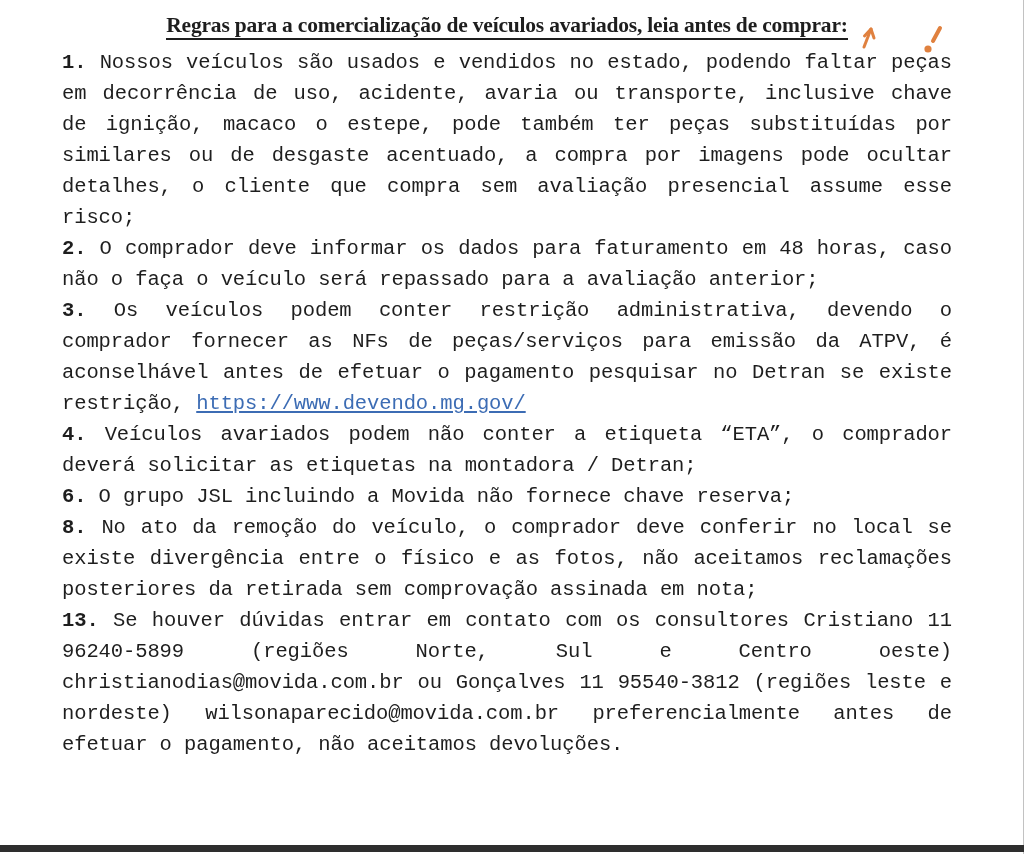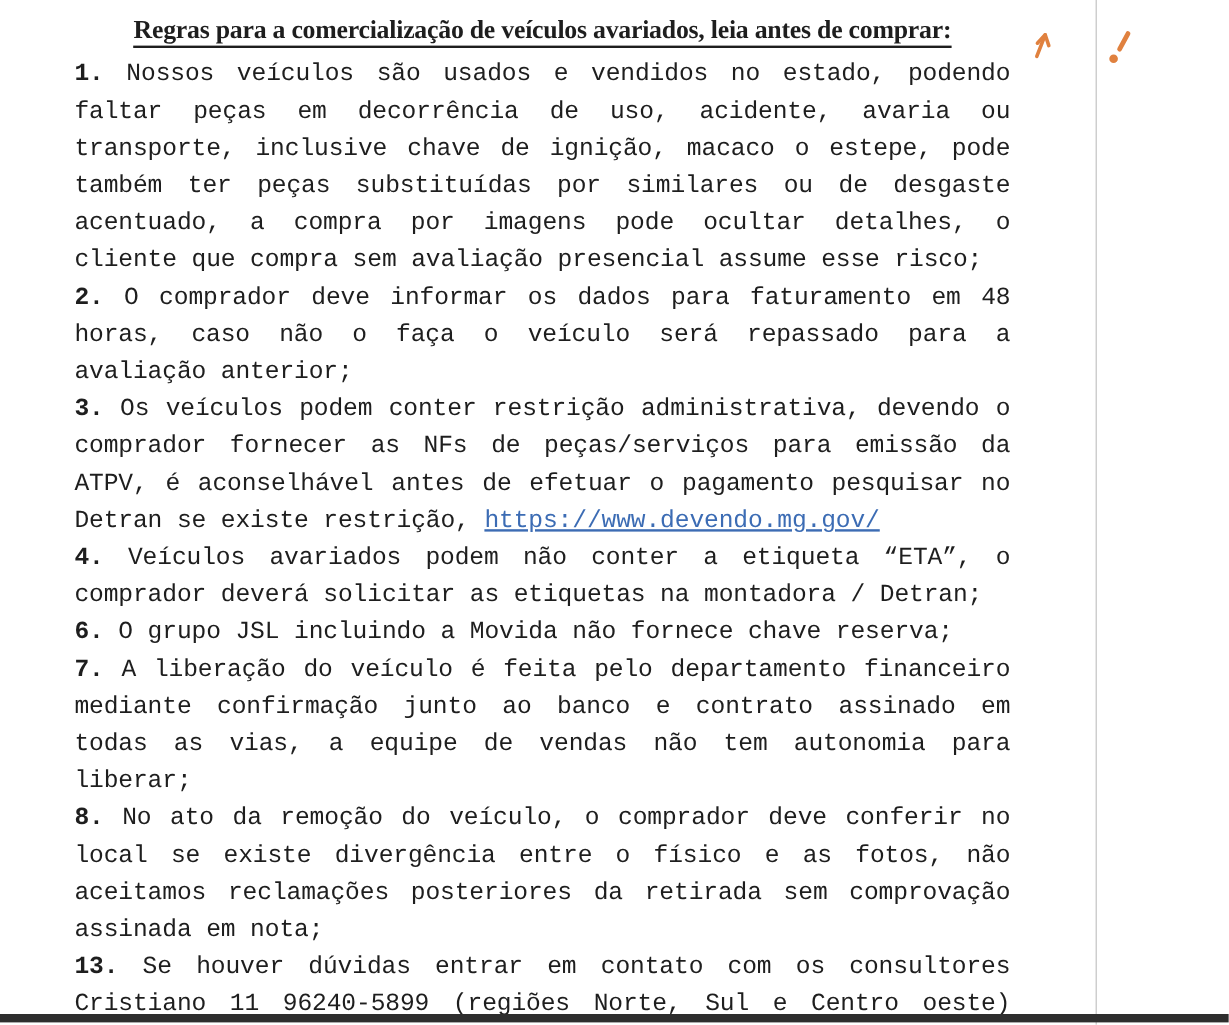--- a/index.html
+++ b/index.html
@@ -11,21 +11,21 @@
   *{box-sizing:border-box;margin:0;padding:0;}
   html,body{width:1024px;height:854px;overflow:hidden;}
   body{
     background:#ffffff;
     font-family:"Liberation Serif","DejaVu Serif",serif;
     color:var(--text);
     position:relative;
   }
   .document{
     position:relative;
-    width:914px;
+    width:1024px;
     height:854px;
     padding:8px 72px 0 62px;
   }
   .title{
     text-align:center;
     font-size:21.5px;
     font-weight:bold;
     line-height:34px;
     margin-bottom:5px;
     letter-spacing:-0.2px;
@@ -114,24 +114,20 @@
       <strong class="num">4.</strong>
       <span>Veículos avariados podem não conter a etiqueta “ETA”, o comprador deverá solicitar as etiquetas na montadora / Detran;</span>
     </p>
 
 
     <p class="rule">
       <strong class="num">6.</strong>
       <span>O grupo JSL incluindo a Movida não fornece chave reserva;</span>
     </p>
 
-    <p class="rule">
-      <strong class="num">7.</strong>
-      <span>A liberação do veículo é feita pelo departamento financeiro mediante confirmação junto ao banco e contrato assinado em todas as vias, a equipe de vendas não tem autonomia para liberar;</span>
-    </p>
 
     <p class="rule">
       <strong class="num">8.</strong>
       <span>No ato da remoção do veículo, o comprador deve conferir no local se existe divergência entre o físico e as fotos, não aceitamos reclamações posteriores da retirada sem comprovação assinada em nota;</span>
     </p>
 
 
     <p class="rule">
       <strong class="num">13.</strong>
       <span>Se houver dúvidas entrar em contato com os consultores Cristiano 11 96240-5899 (regiões Norte, Sul e Centro oeste) christianodias@movida.com.br ou Gonçalves 11 95540-3812 (regiões leste e nordeste) wilsonaparecido@movida.com.br preferencialmente antes de efetuar o pagamento, não aceitamos devoluções.</span>

